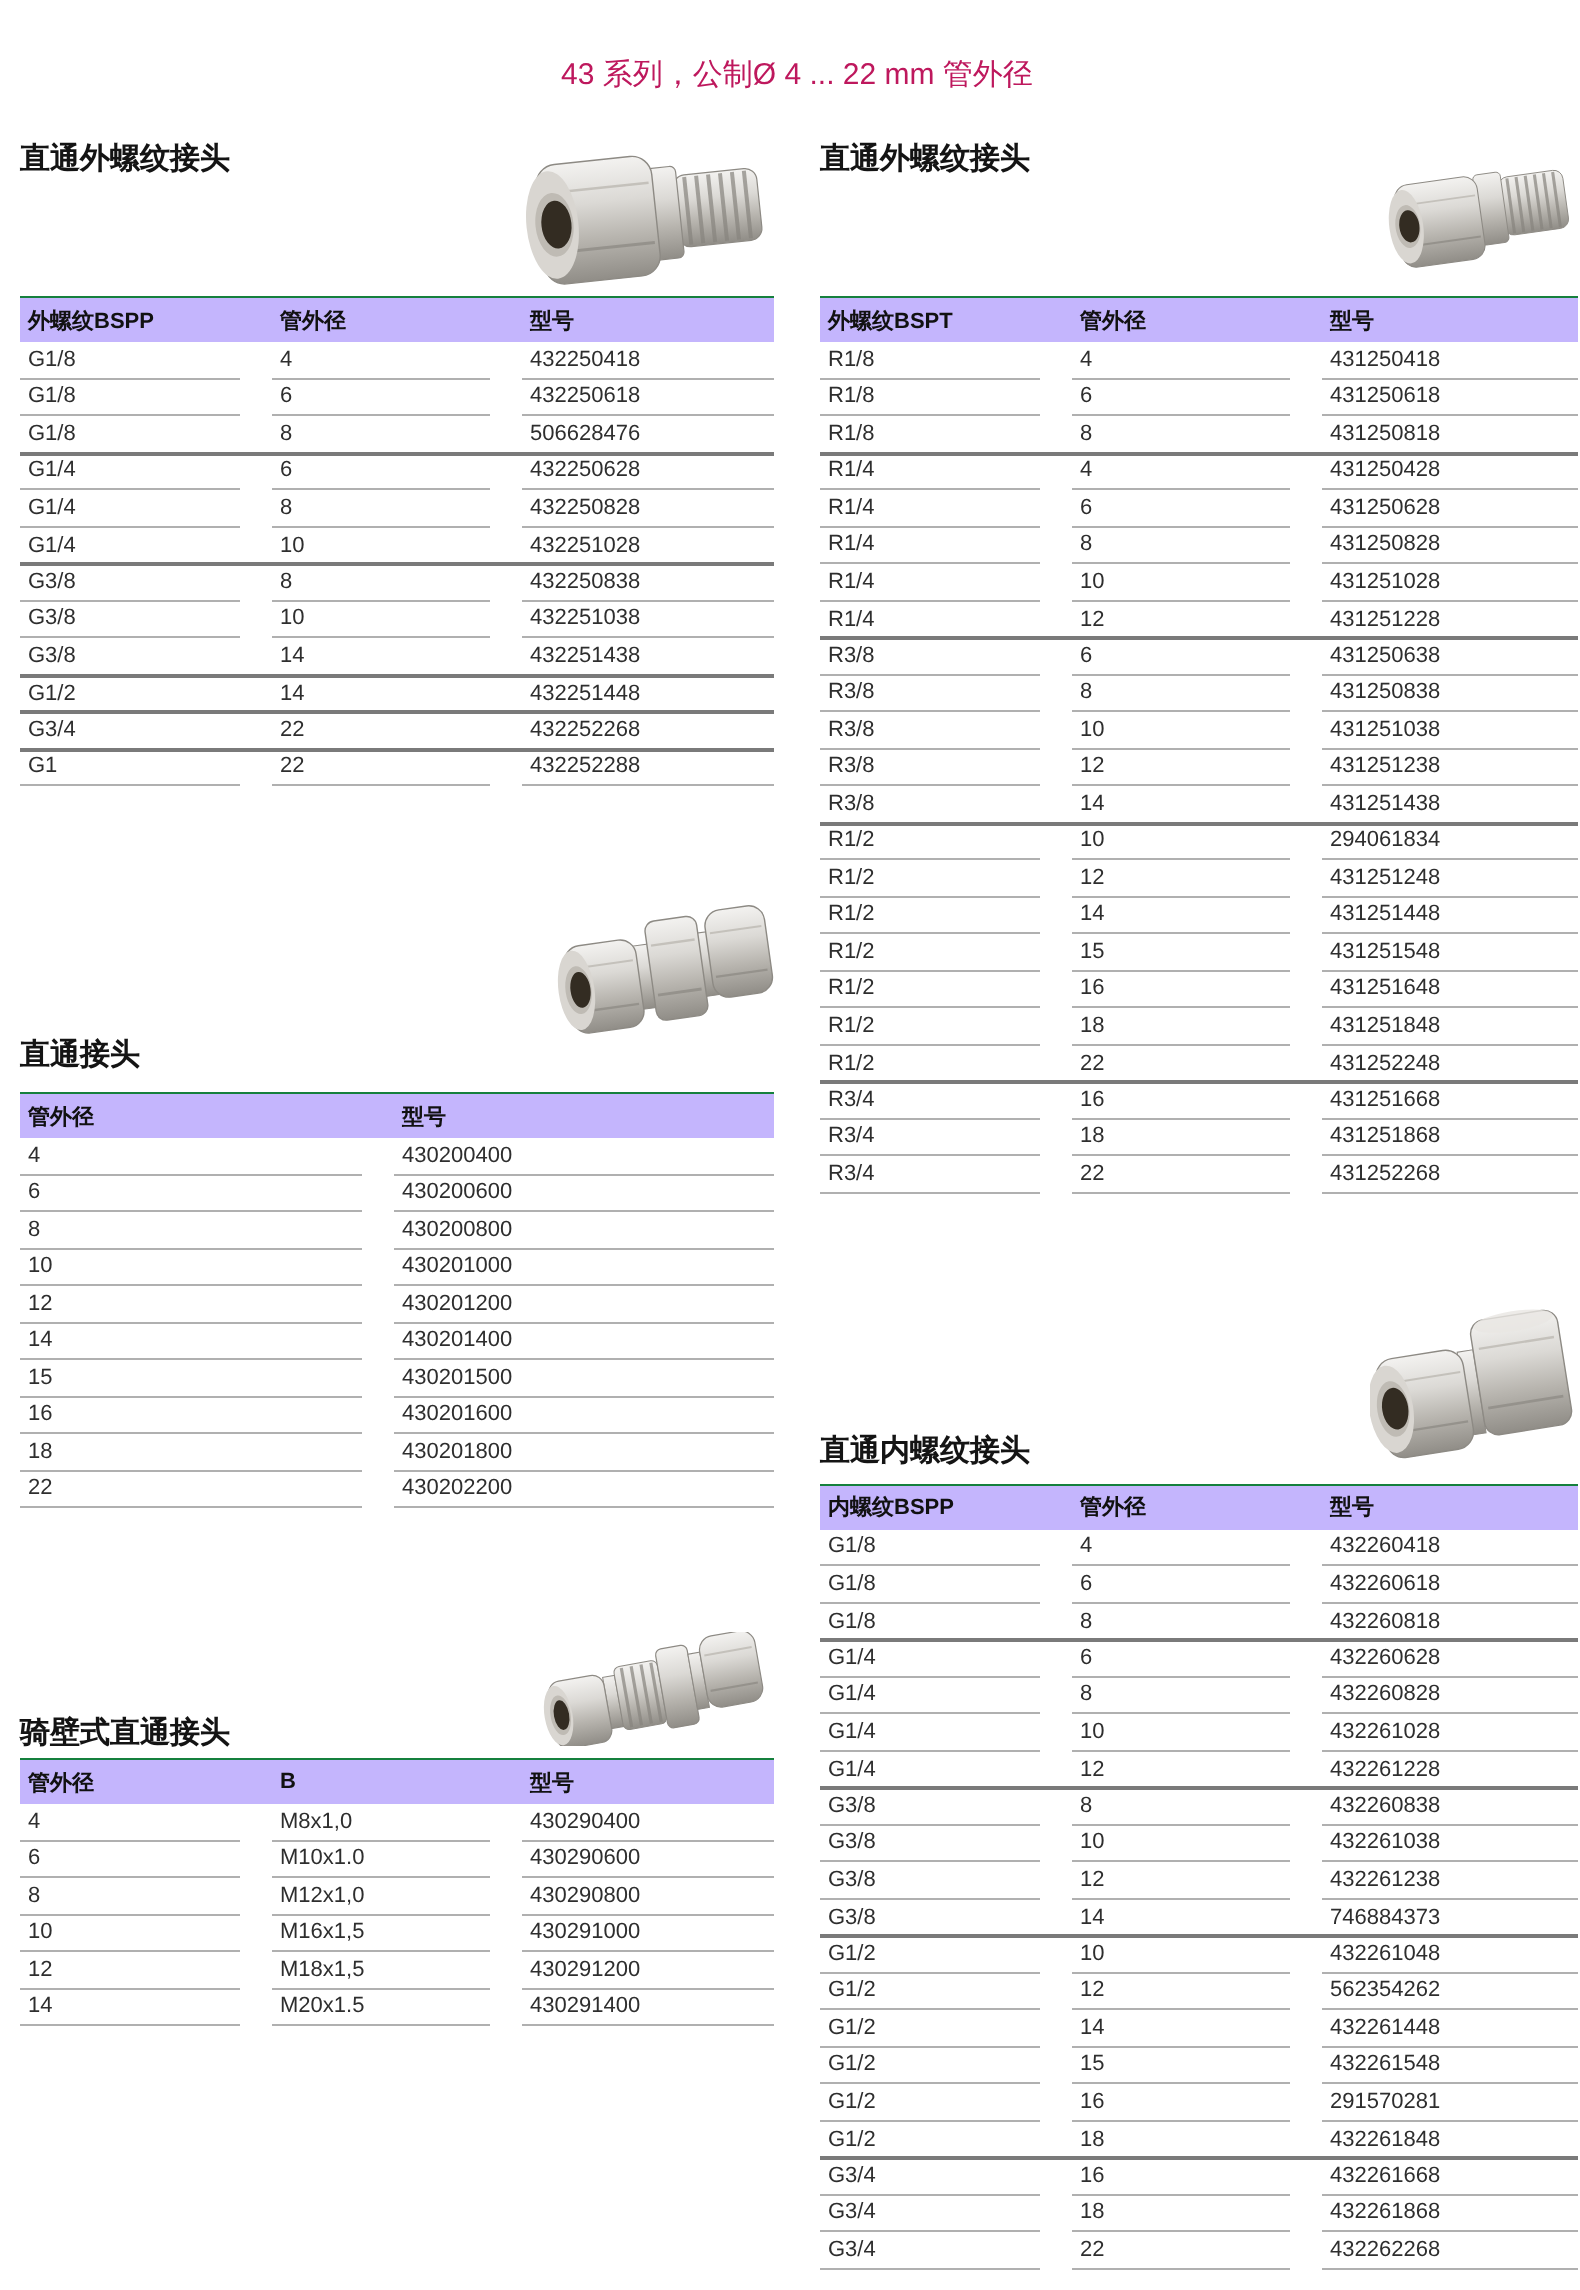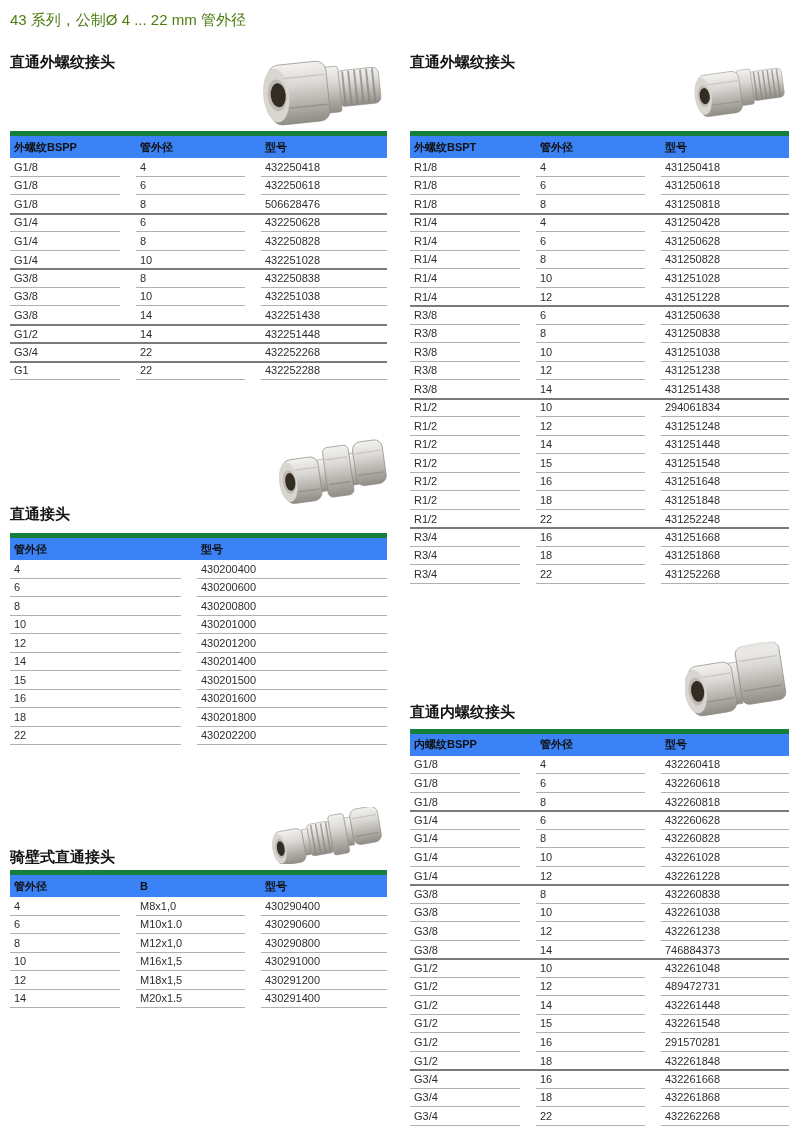--- a/index.html
+++ b/index.html
@@ -2,39 +2,39 @@
 <html><head>
 <meta charset="utf-8">
 <style>
   html,body{margin:0;padding:0;background:#fff;}
   body{
     width:790px;height:1145px;overflow:hidden;position:relative;
     font-family:"Liberation Sans","DejaVu Sans",sans-serif;color:#1a1a1a;
   }
   .page{padding:8px 3px 0 10px;}
   h1.title{margin:0;font-size:30px;font-weight:600;letter-spacing:1px;line-height:1.15;color:#141414;}
-  .subtitle{margin-top:3px;font-size:15px;color:#4d7c0f;}
+  .subtitle{margin-top:20px;font-size:15px;color:#be185d;text-align:center;}
   .columns{display:flex;gap:23px;align-items:flex-start;}
   .col{width:377px;flex:0 0 377px;}
   .col.right{width:379px;flex:0 0 379px;}
 
   .sec-head{position:relative;}
   .sec-title{margin:0;font-size:15px;font-weight:700;color:#141414;position:absolute;left:0;}
   .title-top .sec-title{top:0;}
   .title-bottom .sec-title{bottom:2px;text-align:right;}
   .photo{position:absolute;right:0;top:0;line-height:0;}
 
   .sec-l1{margin-top:23px}  .sh-l1{height:78px}
   .sec-l2{margin-top:54px}  .sh-l2{height:92px;margin-bottom:7px}
   .sec-l3{margin-top:62px}  .sh-l3{height:62px;margin-bottom:1px}
   .sec-r1{margin-top:23px}  .sh-r1{height:78px}
   .sec-r2{margin-top:50px}  .sh-r2{height:90px;margin-bottom:5px}
 
   .table{width:100%;font-size:11px;color:#2e2e2e;}
-  .thead{display:flex;align-items:center;height:22px;background:#3b82f6;border-top:5px solid #15803d;font-weight:700;color:#111;}
+  .thead{display:flex;align-items:center;height:22px;background:#c4b5fd;border-top:1px solid #15803d;font-weight:700;color:#111;}
   .row{display:flex;align-items:center;height:18.5px;}
   .cell{display:flex;align-items:center;height:100%;box-sizing:border-box;padding-left:4px;border-bottom:1px solid #b0b0b0;overflow:hidden;white-space:nowrap;}
   .thead .cell{border-bottom:none;}
   .cell.nb{border-bottom:none;}
   .w1{flex:0 0 110px;margin-right:16px}
   .w2{flex:0 0 109px;margin-right:16px}
   .w3{flex:1 1 auto}
   .u1{flex:0 0 171px;margin-right:16px}
   .u2{flex:1 1 auto}
   .group-line{height:2px;margin:-1px 0;background:#7a7a7a;position:relative;z-index:2;}
@@ -573,21 +573,21 @@
             </div>
             <div class="group-line"></div>
             <div class="row">
               <div class="cell w1">G1/2</div>
               <div class="cell w2">10</div>
               <div class="cell w3">432261048</div>
             </div>
             <div class="row">
               <div class="cell w1">G1/2</div>
               <div class="cell w2">12</div>
-              <div class="cell w3">489472731</div>
+              <div class="cell w3">562354262</div>
             </div>
             <div class="row">
               <div class="cell w1">G1/2</div>
               <div class="cell w2">14</div>
               <div class="cell w3">432261448</div>
             </div>
             <div class="row">
               <div class="cell w1">G1/2</div>
               <div class="cell w2">15</div>
               <div class="cell w3">432261548</div>

